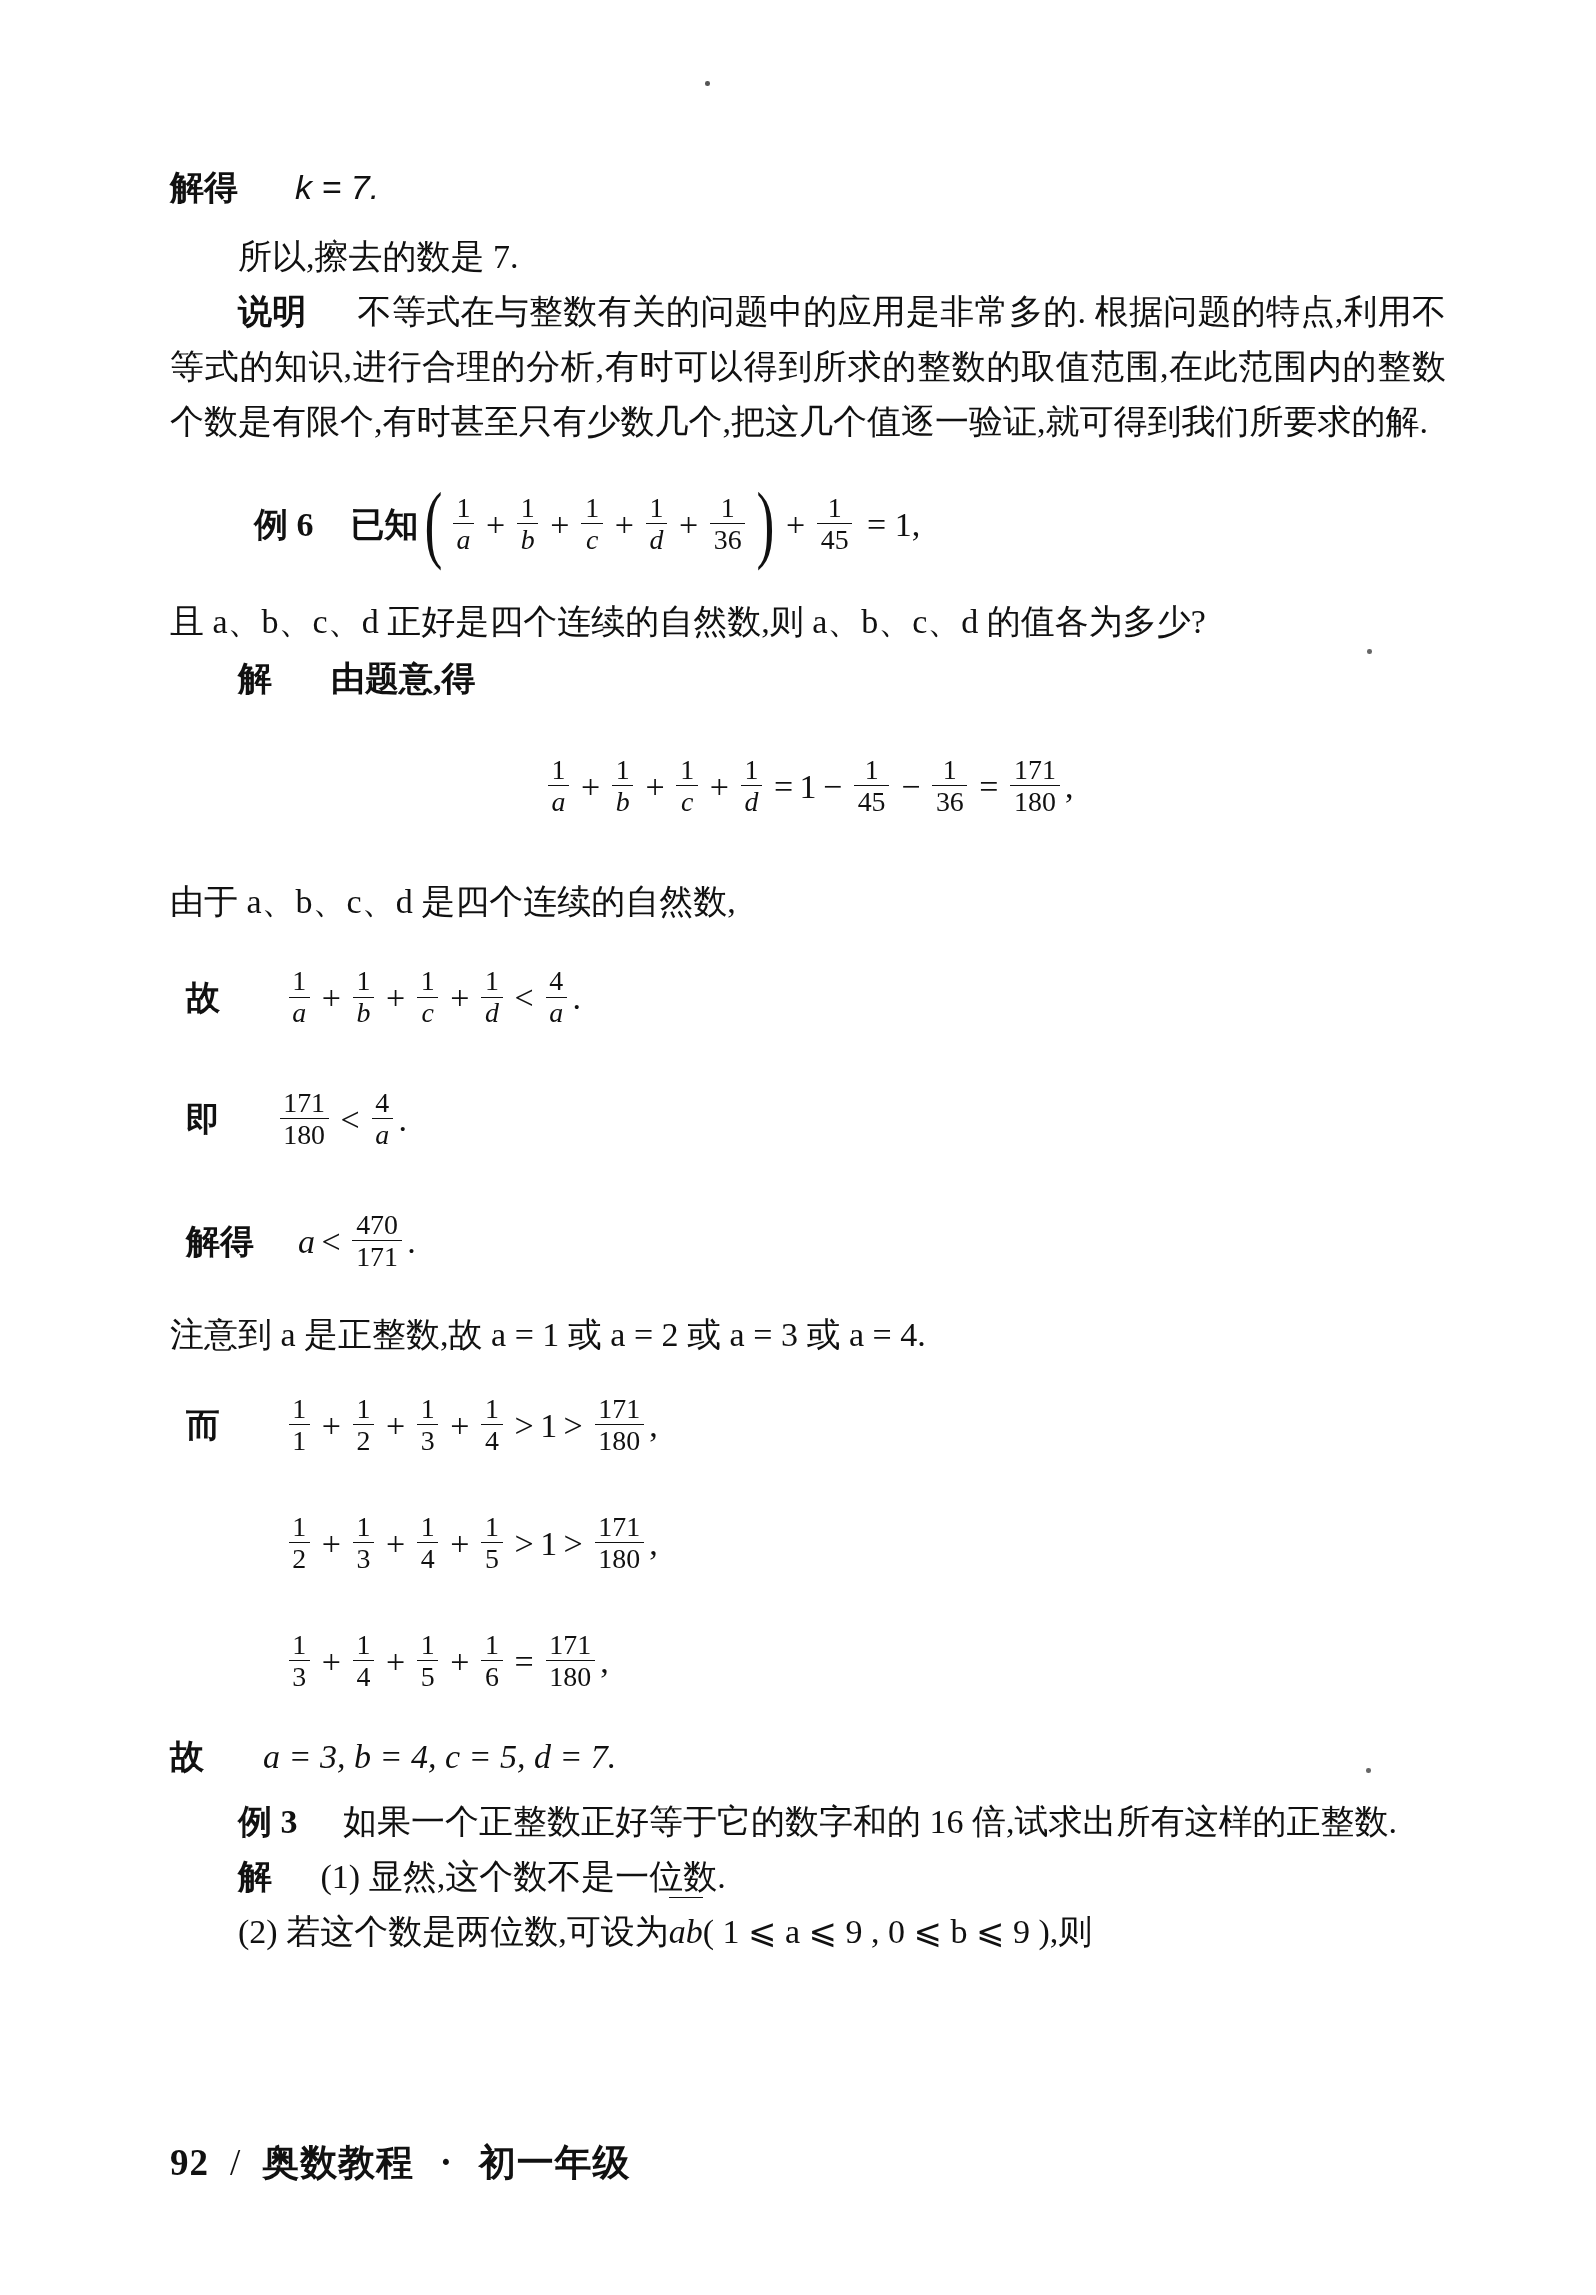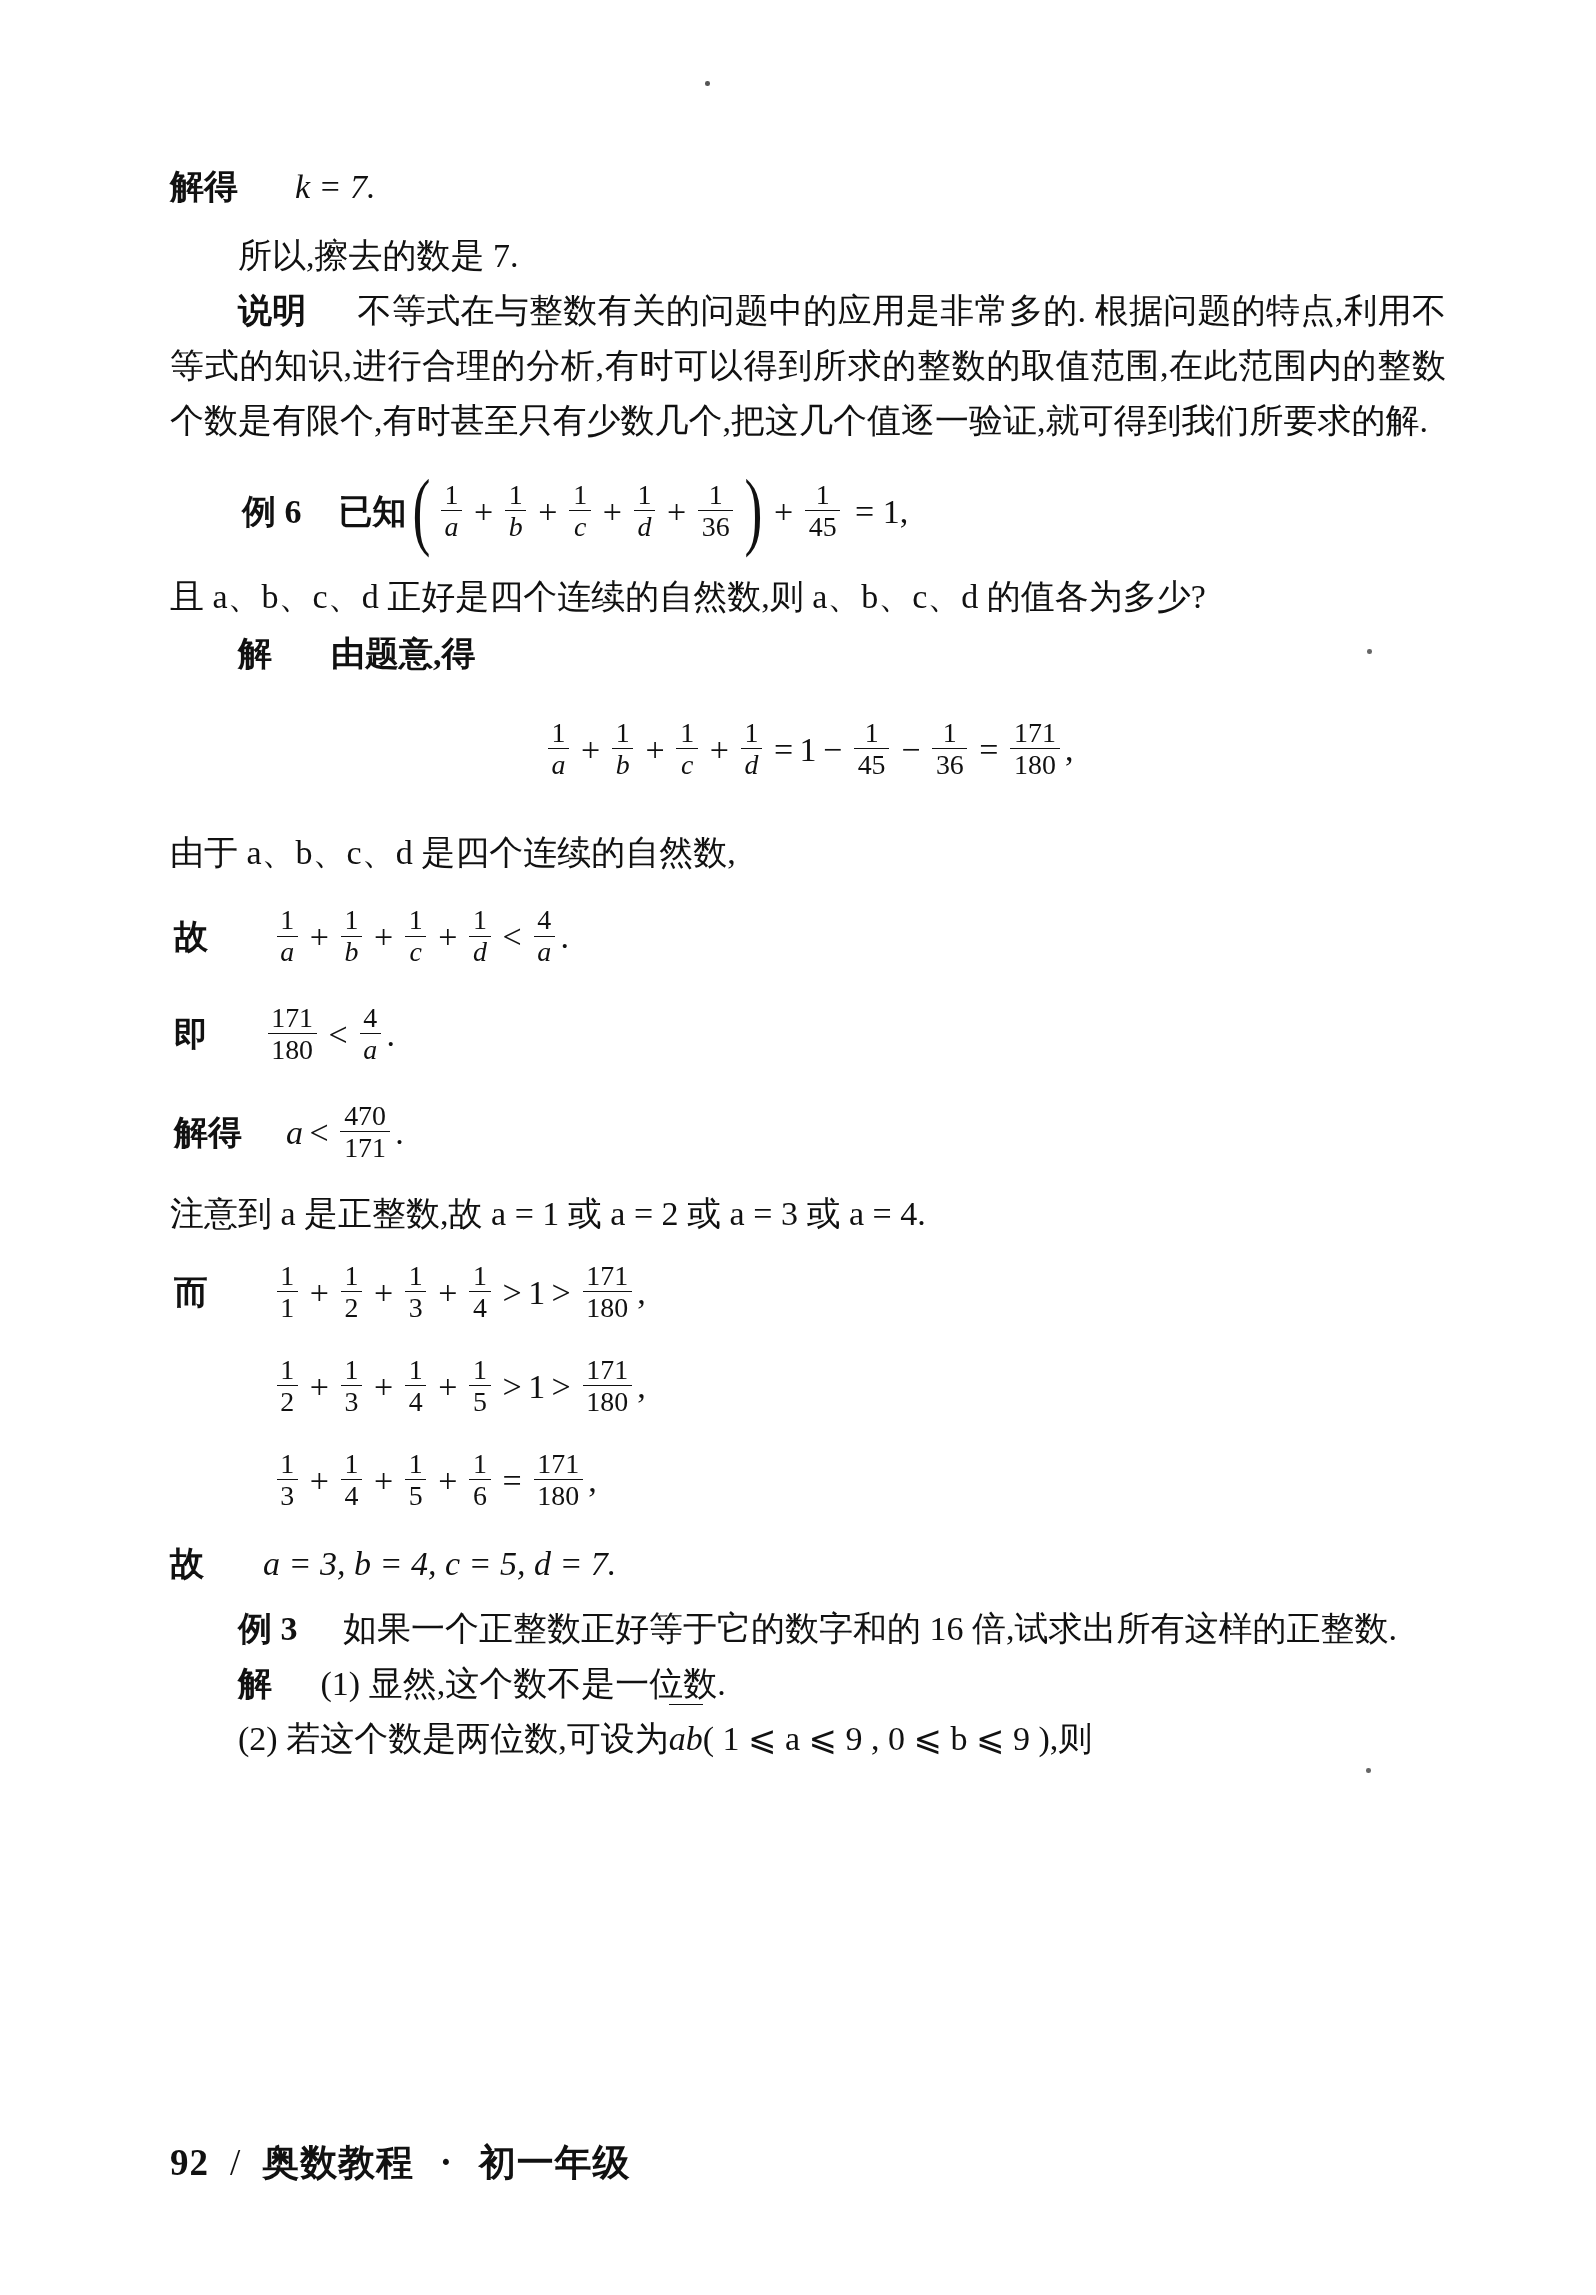--- a/index.html
+++ b/index.html
@@ -36,21 +36,21 @@
   }
   .para {
     font-size: 34px;
     line-height: 1.62;
     margin: 0;
     text-align: justify;
     text-justify: inter-ideograph;
   }
   .indent { text-indent: 68px; }
   .bold { font-weight: bold; }
-  .math { font-family: Liberation Serif, serif; margin-top: 40px; }
+  .math { font-family: Liberation Sans, sans-serif; margin-top: 40px; }
   .mi { font-style: italic; }
 
   
   .frac {
     display: inline-block;
     vertical-align: middle;
     text-align: center;
     font-size: 0.82em;
     line-height: 1.08;
     margin: 0 5.5px;
@@ -63,21 +63,21 @@
   }
   .frac .den {
     display: block;
     border-top: 1.8px solid #111;
     padding: 0.9px 3.7px 0 3.7px;
   }
   .op { margin: 0 6.4px; }
   .eqrow {
     font-size: 34px;
     line-height: 1.0;
-    margin: 4px;
+    margin: 16px;
     white-space: nowrap;
     display: flex;
     align-items: center;
   }
   .lbl {
     display: inline-block;
     min-width: 55px;
     font-weight: bold;
   }
   .bigparen {

